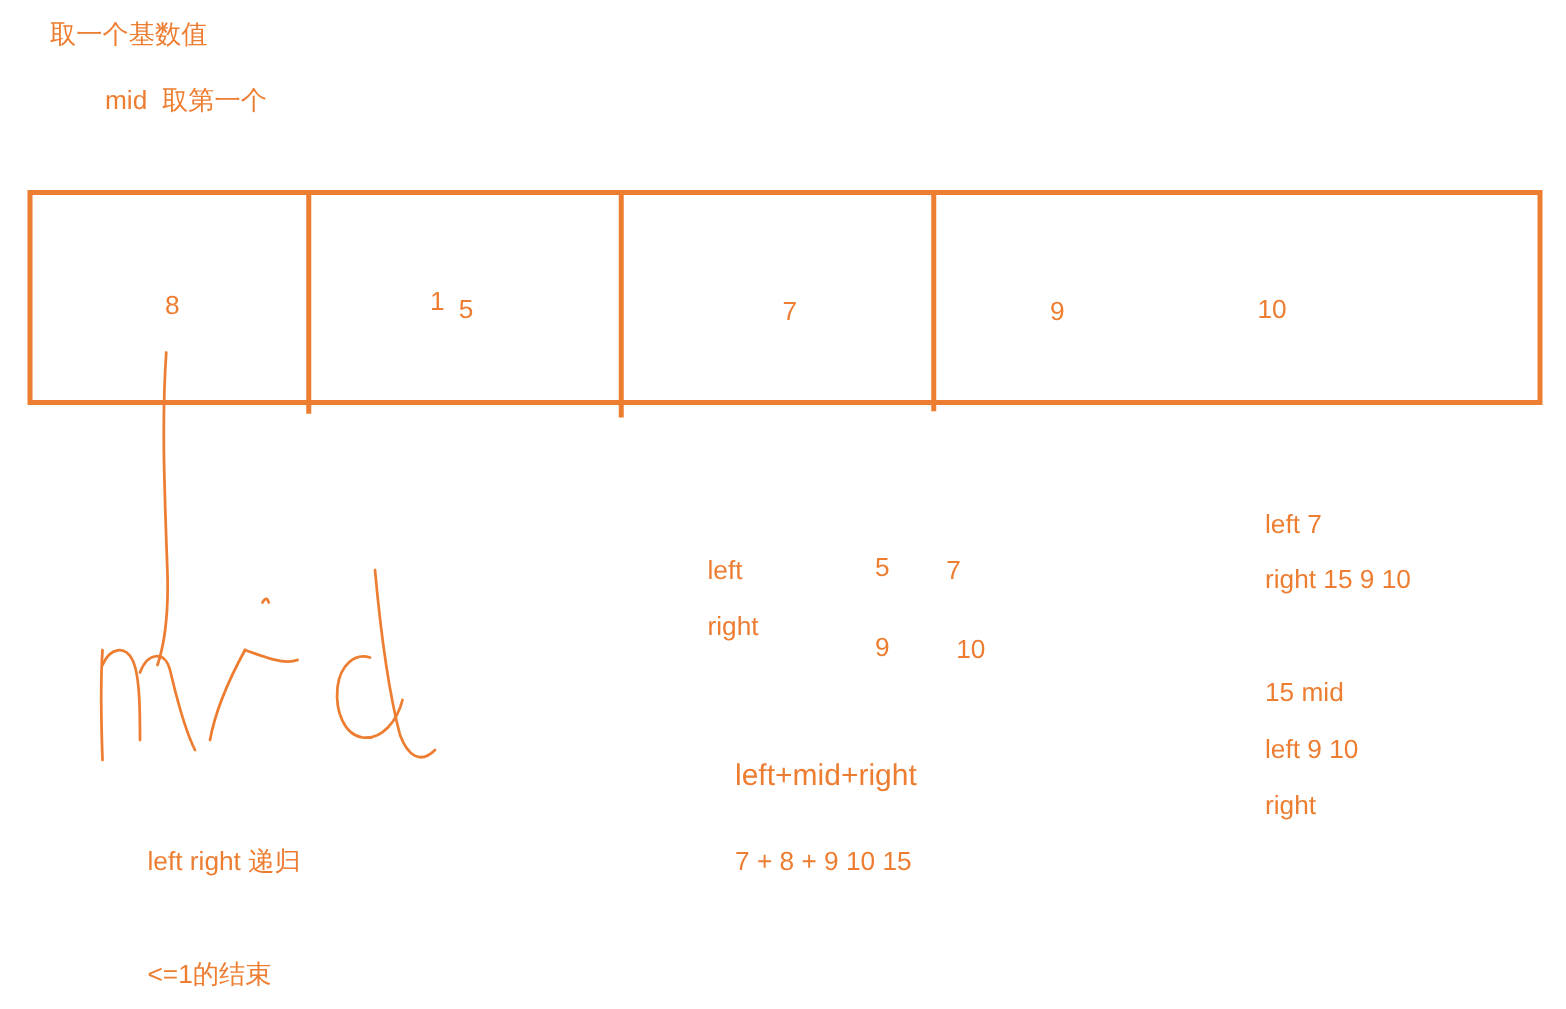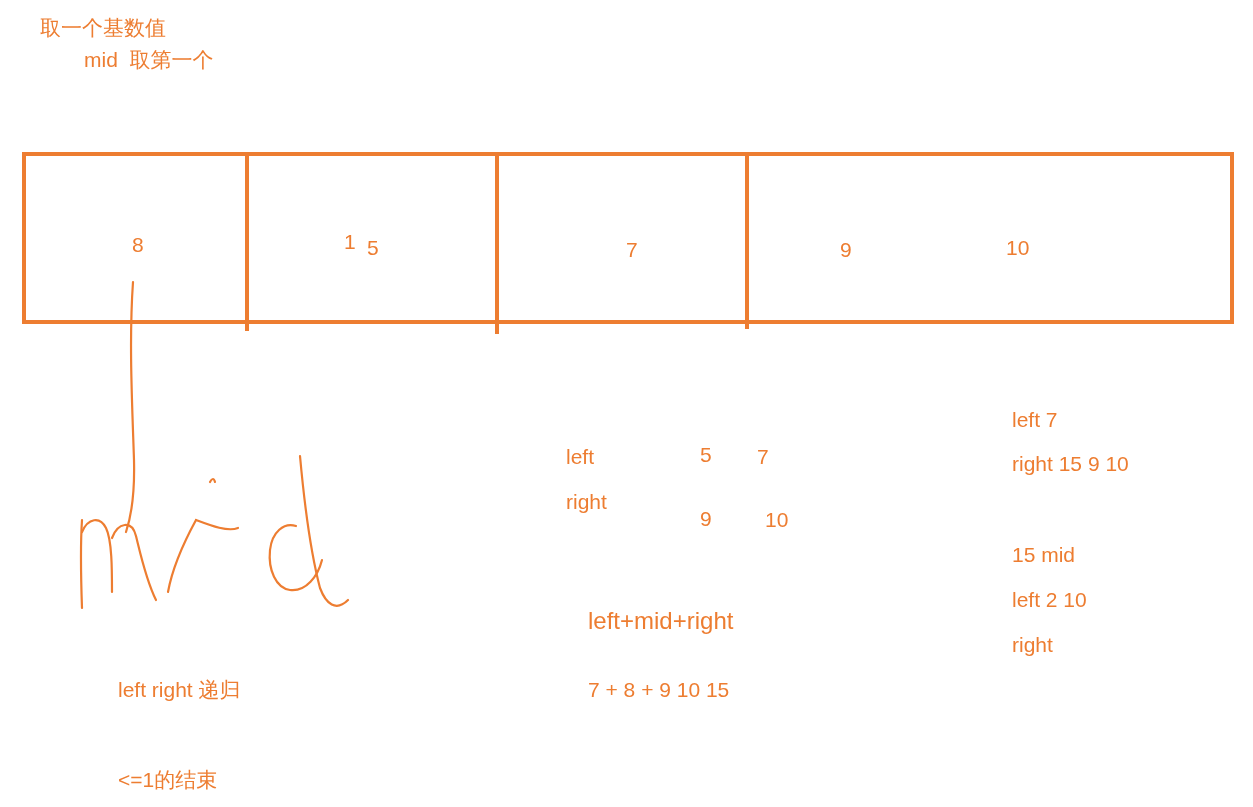--- a/index.html
+++ b/index.html
@@ -23,21 +23,21 @@
   }
   .txt {
     position: absolute;
     color: #ed7d31;
     white-space: pre;
     font-family: "Liberation Sans", sans-serif;
     line-height: 1.1;
   }
   
   #note-base    { left: 40px;  top: 16px;  font-size: 21px; }
-  #note-mid     { left: 84px;  top: 48px;  font-size: 21px; }
+  #note-mid     { left: 84px;  top: 69px;  font-size: 21px; }
   #note-split   { left: 404px; top: 62px;  font-size: 21px; }
 
   
   .array-box {
     position: absolute;
     left: 22px;
     top: 152px;
     width: 1212px;
     height: 172px;
     border: 4px solid #ed7d31;
@@ -135,19 +135,19 @@
   <div class="txt" id="mid-5">5</div>
   <div class="txt" id="mid-7">7</div>
   <div class="txt" id="mid-9">9</div>
   <div class="txt" id="mid-10">10</div>
   <div class="txt" id="lbl-formula">left+mid+right</div>
   <div class="txt" id="lbl-sum">7 + 8 + 9 10 15</div>
 
   <div class="txt" id="r-left7">left 7</div>
   <div class="txt" id="r-right15">right 15 9 10</div>
   <div class="txt" id="r-15mid">15 mid</div>
-  <div class="txt" id="r-left910">left 2 10</div>
+  <div class="txt" id="r-left910">left 9 10</div>
   <div class="txt" id="r-right">right</div>
 
   <div class="txt" id="b-line1">left right 递归</div>
   <div class="txt" id="b-line3">&lt;=1的结束</div>
 
 </div>
 
 </body></html>

